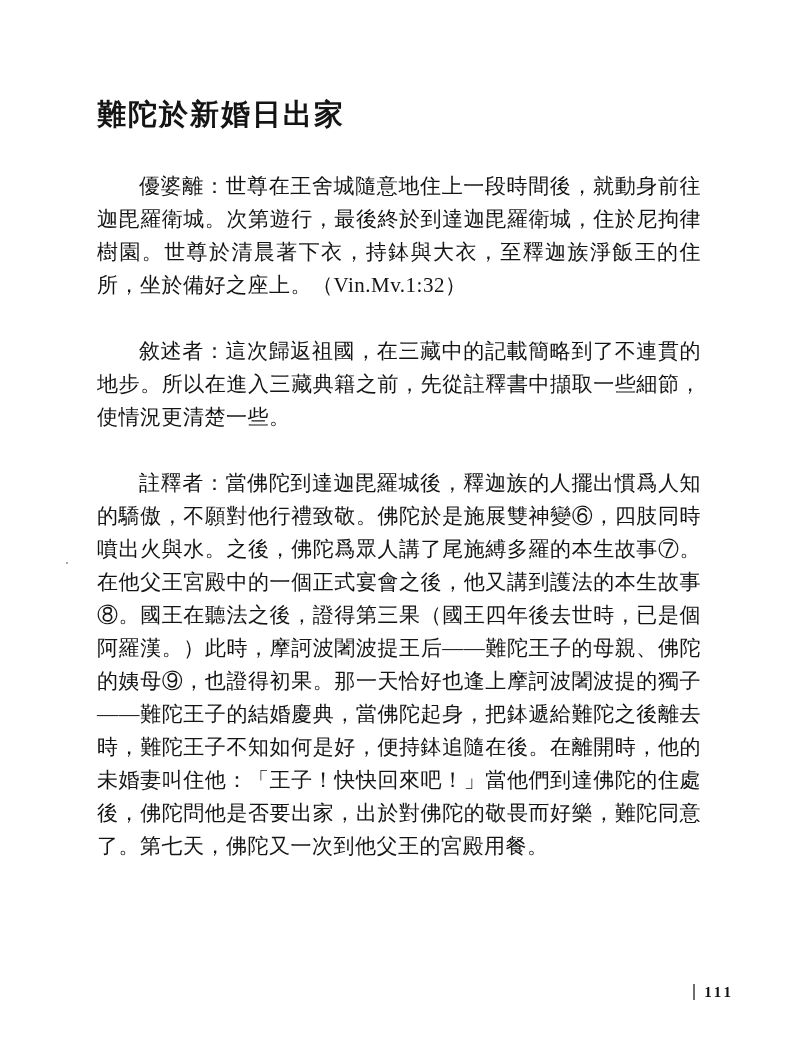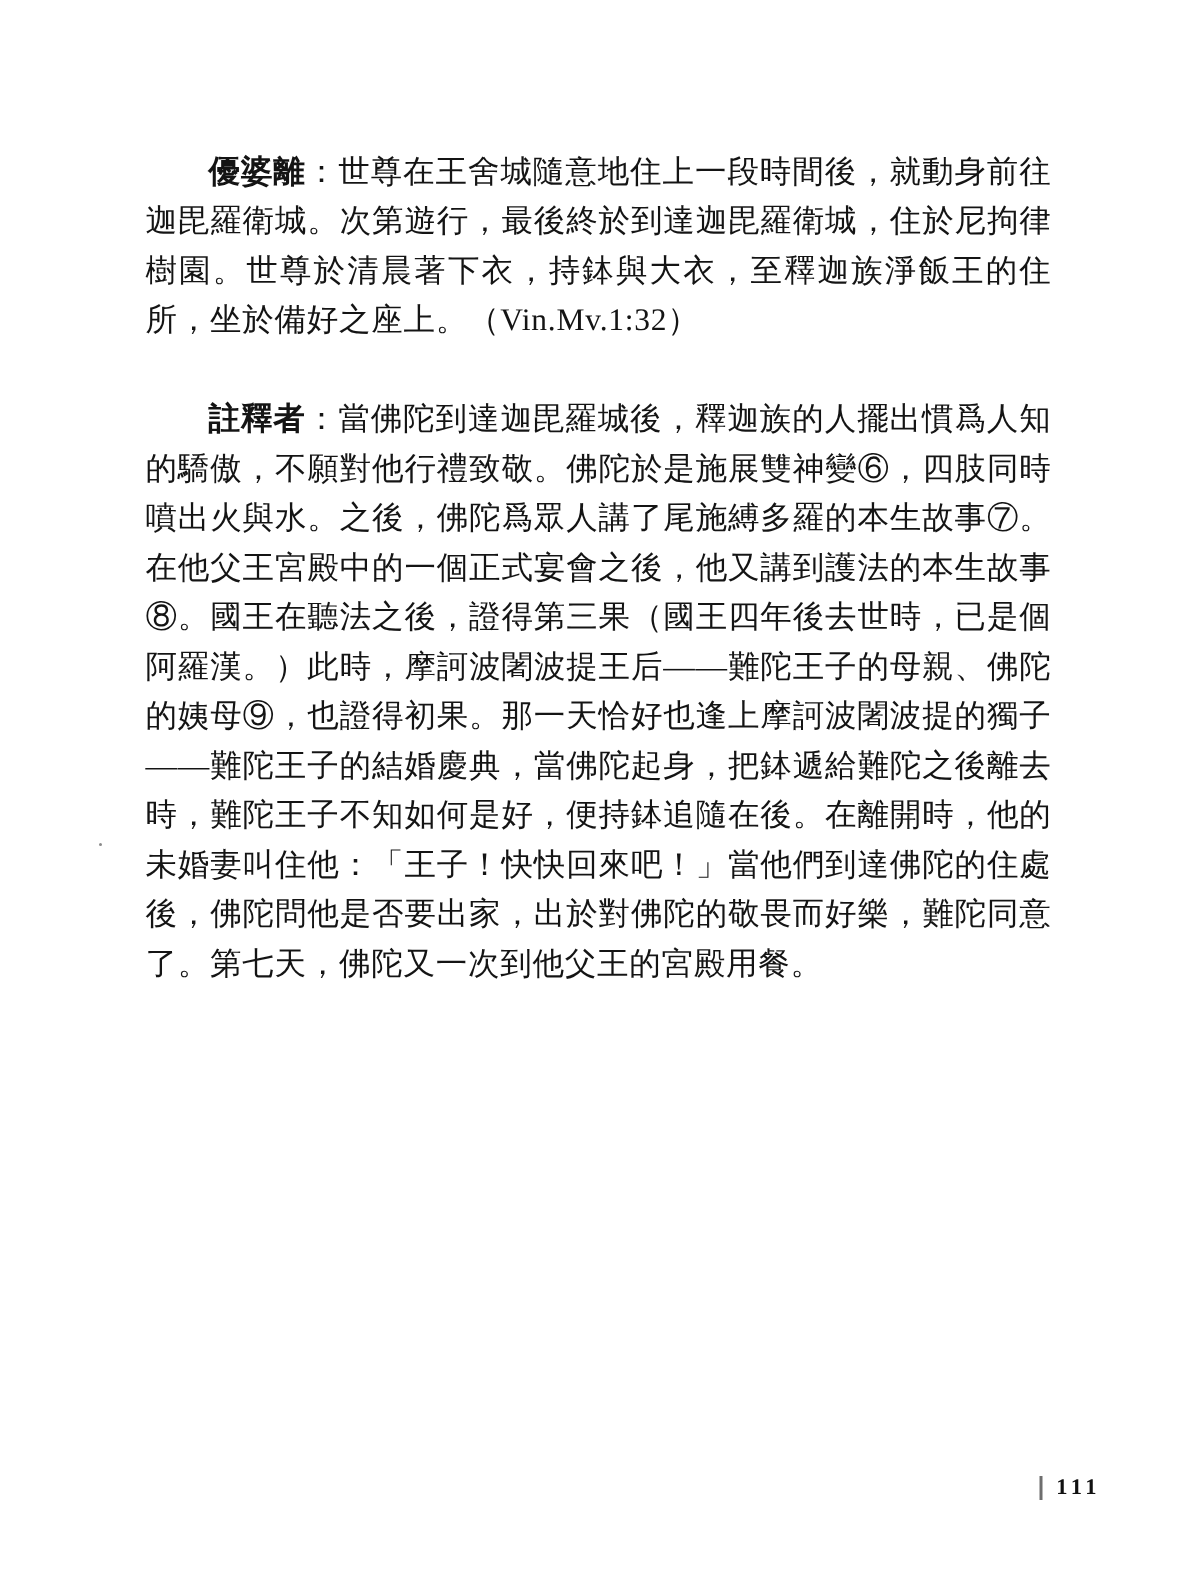--- a/index.html
+++ b/index.html
@@ -35,21 +35,21 @@
     font-size: 21px;
     line-height: 33px;
     text-align: justify;
     text-indent: 2em;
     letter-spacing: 0.5px;
   }
   .para.first {
     margin-top: 0;
   }
   .speaker {
-    font-weight: bold;
+    font-weight: normal;
   }
   .footer {
     position: absolute;
     top: 984px;
     right: 58px;
     display: flex;
     align-items: flex-start;
   }
   .footer-bar {
     display: inline-block;
@@ -75,23 +75,25 @@
     border-radius: 50%;
   }
 </style>
 </head>
 <body>
 
 <div class="page">
 
   <div class="content">
 
+    <h1 class="doc-title">難陀於新婚日出家</h1>
 
     <p class="para first"><span class="speaker">優婆離</span><span>：</span><span>世尊在王舍城隨意地住上一段時間後，就動身前往迦毘羅衛城。次第遊行，最後終於到達迦毘羅衛城，住於尼拘律樹園。世尊於清晨著下衣，持鉢與大衣，至釋迦族淨飯王的住所，坐於備好之座上。（Vin.Mv.1:32）</span></p>
 
+    <p class="para"><span class="speaker">敘述者</span><span>：</span><span>這次歸返祖國，在三藏中的記載簡略到了不連貫的地步。所以在進入三藏典籍之前，先從註釋書中擷取一些細節，使情況更清楚一些。</span></p>
 
     <p class="para"><span class="speaker">註釋者</span><span>：</span><span>當佛陀到達迦毘羅城後，釋迦族的人擺出慣爲人知的驕傲，不願對他行禮致敬。佛陀於是施展雙神變⑥，四肢同時噴出火與水。之後，佛陀爲眾人講了尾施縛多羅的本生故事⑦。在他父王宮殿中的一個正式宴會之後，他又講到護法的本生故事⑧。國王在聽法之後，證得第三果（國王四年後去世時，已是個阿羅漢。）此時，摩訶波闍波提王后——難陀王子的母親、佛陀的姨母⑨，也證得初果。那一天恰好也逢上摩訶波闍波提的獨子——難陀王子的結婚慶典，當佛陀起身，把鉢遞給難陀之後離去時，難陀王子不知如何是好，便持鉢追隨在後。在離開時，他的未婚妻叫住他：「王子！快快回來吧！」當他們到達佛陀的住處後，佛陀問他是否要出家，出於對佛陀的敬畏而好樂，難陀同意了。第七天，佛陀又一次到他父王的宮殿用餐。</span></p>
 
   </div>
 
   <div class="footer">
     <span class="footer-bar"></span>
     <span class="page-number">111</span>
   </div>
 

